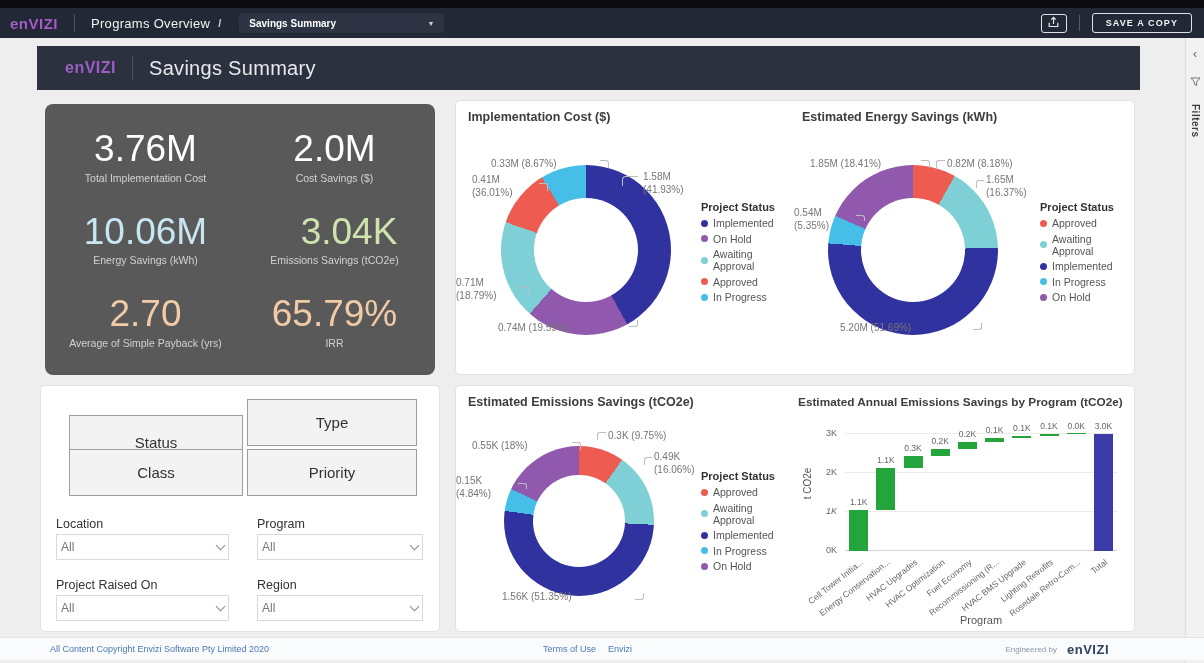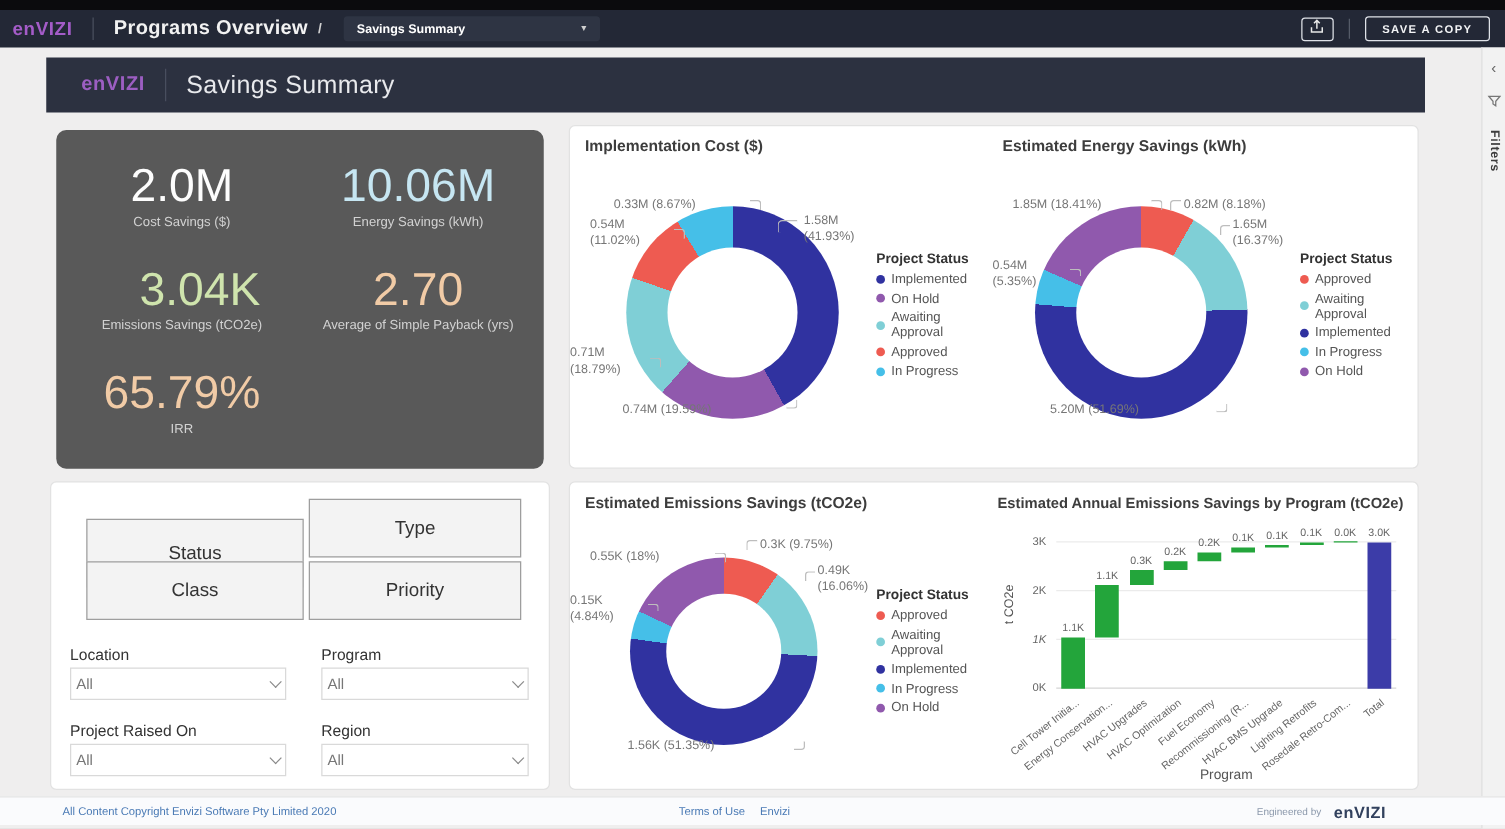--- a/index.html
+++ b/index.html
@@ -5,21 +5,21 @@
   *{margin:0;padding:0;box-sizing:border-box}
   html,body{background:#d8d8d8}
   body{font-family:"Liberation Sans",sans-serif}
   .stage{position:relative;width:1204px;height:663px;background:#efeeee;overflow:hidden}
 
   
   .topstrip{position:absolute;left:0;top:0;width:100%;height:8px;background:#0b0b0d}
   .topnav{position:absolute;left:0;top:8px;width:100%;height:30px;background:#232836;display:flex;align-items:center}
   .nav-logo{color:#a45cc8;font-weight:bold;font-size:15px;letter-spacing:.5px;margin-left:10px}
   .nav-div{width:1px;height:18px;background:#4a4f5e;margin:0 16px}
-  .crumb{color:#f2f2f2;font-size:16px;font-weight:bold;letter-spacing:.3px;cursor:pointer}
+  .crumb{color:#f2f2f2;font-size:13px;font-weight:normal;letter-spacing:.3px;cursor:pointer}
   .crumb-sep{color:#d0d0d0;font-size:11px;margin-left:8px;font-weight:bold}
   .pill{margin-left:18px;width:205px;height:20px;background:#2e3443;border-radius:3px;display:flex;align-items:center;justify-content:space-between;padding:0 10px;cursor:pointer}
   .pill-label{color:#fff;font-size:10px;font-weight:bold}
   .pill-caret{color:#cfcfcf;font-size:7px}
   .nav-right{margin-left:auto;display:flex;align-items:center;gap:12px;margin-right:12px}
   .icon-btn{width:26px;height:19px;border:1px solid #dfe2e8;border-radius:3px;display:flex;align-items:center;justify-content:center;cursor:pointer}
   .nav-div2{width:1px;height:16px;background:#555b68}
   .save-copy{border:1px solid #dfe2e8;border-radius:3px;color:#f2f3f5;font-size:9px;font-weight:bold;letter-spacing:1.1px;padding:4px 13px;cursor:pointer;background:transparent}
 
   
@@ -120,20 +120,24 @@
   </div>
 
   <div class="pg-header">
     <span class="hdr-logo">enVIZI</span>
     <span class="hdr-div"></span>
     <span class="hdr-title">Savings Summary</span>
   </div>
 
   <div class="kpi-card">
     <div class="kpi">
+      <div class="kpi-value" style="color: rgb(253, 253, 253);">3.76M</div>
+      <div class="kpi-label">Total Implementation Cost</div>
+    </div>
+    <div class="kpi">
       <div class="kpi-value" style="color: rgb(253, 253, 253);">2.0M</div>
       <div class="kpi-label">Cost Savings ($)</div>
     </div>
     <div class="kpi">
       <div class="kpi-value" style="color: rgb(198, 230, 242);">10.06M</div>
       <div class="kpi-label">Energy Savings (kWh)</div>
     </div>
     <div class="kpi">
       <div class="kpi-value" style="color: rgb(207, 228, 173); margin-left: 29px;">3.04K</div>
       <div class="kpi-label">Emissions Savings (tCO2e)</div>
@@ -149,21 +153,21 @@
   </div>
 
   <div class="card cardtop">
     <div class="half h-l">
       <div class="chart-title">Implementation Cost ($)</div>
       <div class="donut d1" style="background: conic-gradient(rgb(48, 50, 160) 0%, rgb(48, 50, 160) 41.93%, rgb(144, 89, 173) 41.93%, rgb(144, 89, 173) 61.52%, rgb(127, 207, 214) 61.52%, rgb(127, 207, 214) 80.31%, rgb(238, 91, 81) 80.31%, rgb(238, 91, 81) 91.33%, rgb(69, 191, 232) 91.33%, rgb(69, 191, 232) 100%);">
           <div class="hole"></div>
         </div>
       <div class="co" style="left:187px;top:70px;width:58px">1.58M (41.93%)</div>
       <div class="co r nw" style="left:35px;top:57px;width:106px">0.33M (8.67%)</div>
-      <div class="co r" style="left:16px;top:73px;width:64px">0.54M (11.02%)</div>
+      <div class="co r" style="left:16px;top:73px;width:64px">0.41M (36.01%)</div>
       <div class="co r" style="left:0;top:176px;width:62px">0.71M (18.79%)</div>
       <div class="co nw" style="left:42px;top:221px">0.74M (19.59%)</div>
       <div class="lead" style="left:144px;top:59px;width:9px;height:8px;border-top-width:1px;border-right-width:1px;border-top-right-radius:3px"></div>
       <div class="lead" style="left:166px;top:75px;width:16px;height:10px;border-top-width:1px;border-left-width:1px;border-top-left-radius:4px"></div>
       <div class="lead" style="left:83px;top:82px;width:9px;height:8px;border-top-width:1px;border-right-width:1px;border-top-right-radius:3px"></div>
       <div class="lead" style="left:64px;top:185px;width:9px;height:8px;border-top-width:1px;border-right-width:1px;border-top-right-radius:3px"></div>
       <div class="lead" style="left:173px;top:219px;width:9px;height:7px;border-bottom-width:1px;border-right-width:1px;border-bottom-right-radius:3px"></div>
       <div class="legend lg1">
           <div class="legend-title">Project Status</div>
           <div class="legend-item">

